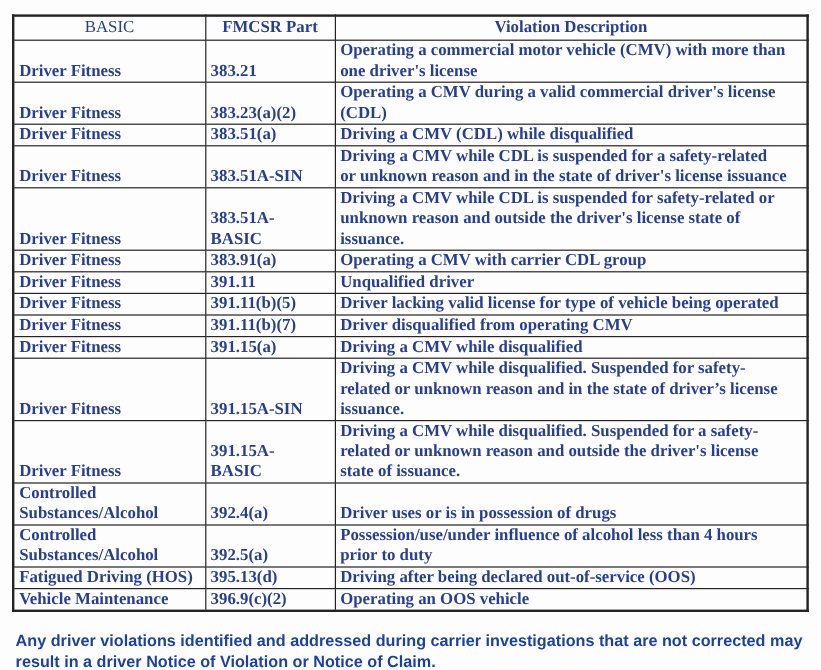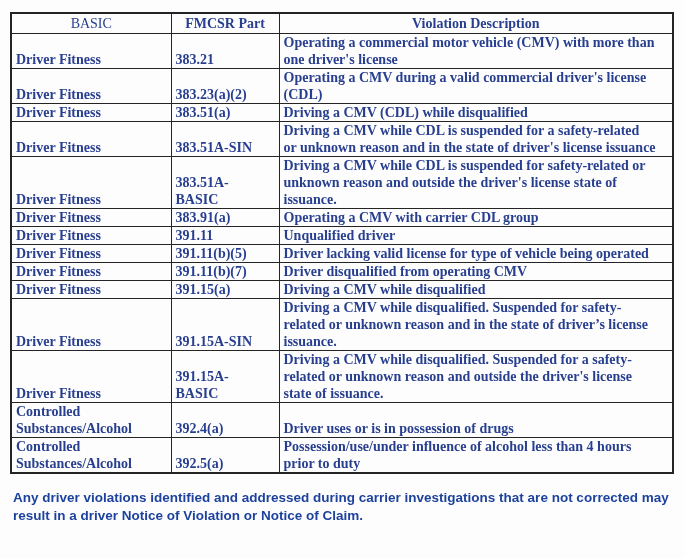--- a/index.html
+++ b/index.html
@@ -157,19 +157,29 @@
           <td class="part-cell">392.4(a)</td>
           <td class="desc-cell">Driver uses or is in possession of drugs</td>
         </tr>
         <tr>
           <td class="basic-cell">Controlled
 Substances/Alcohol</td>
           <td class="part-cell">392.5(a)</td>
           <td class="desc-cell">Possession/use/under influence of alcohol less than 4 hours
 prior to duty</td>
         </tr>
+        <tr>
+          <td class="basic-cell">Fatigued Driving (HOS)</td>
+          <td class="part-cell">395.13(d)</td>
+          <td class="desc-cell">Driving after being declared out-of-service (OOS)</td>
+        </tr>
+        <tr>
+          <td class="basic-cell">Vehicle Maintenance</td>
+          <td class="part-cell">396.9(c)(2)</td>
+          <td class="desc-cell">Operating an OOS vehicle</td>
+        </tr>
       </tbody>
   </table>
 
   <div class="note">Any driver violations identified and addressed during carrier investigations that are not corrected may
 result in a driver Notice of Violation or Notice of Claim.</div>
 
 </div>
 
 </body></html>

